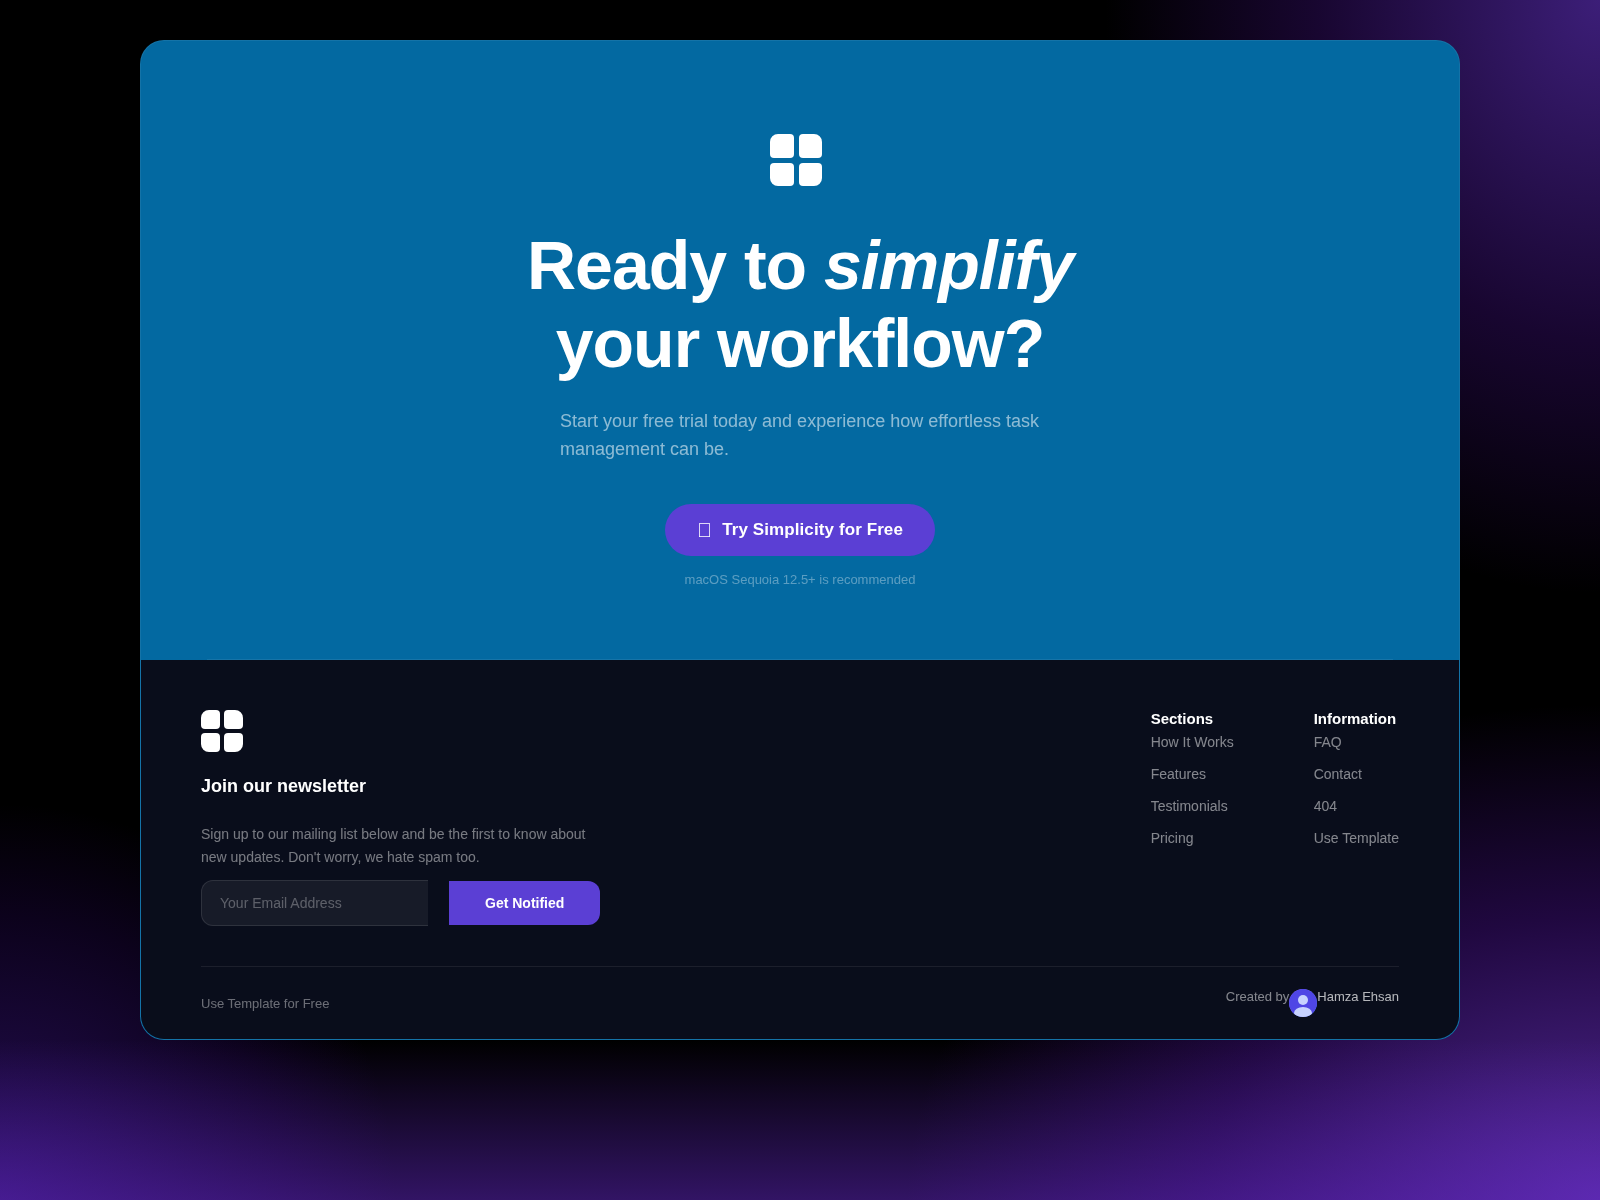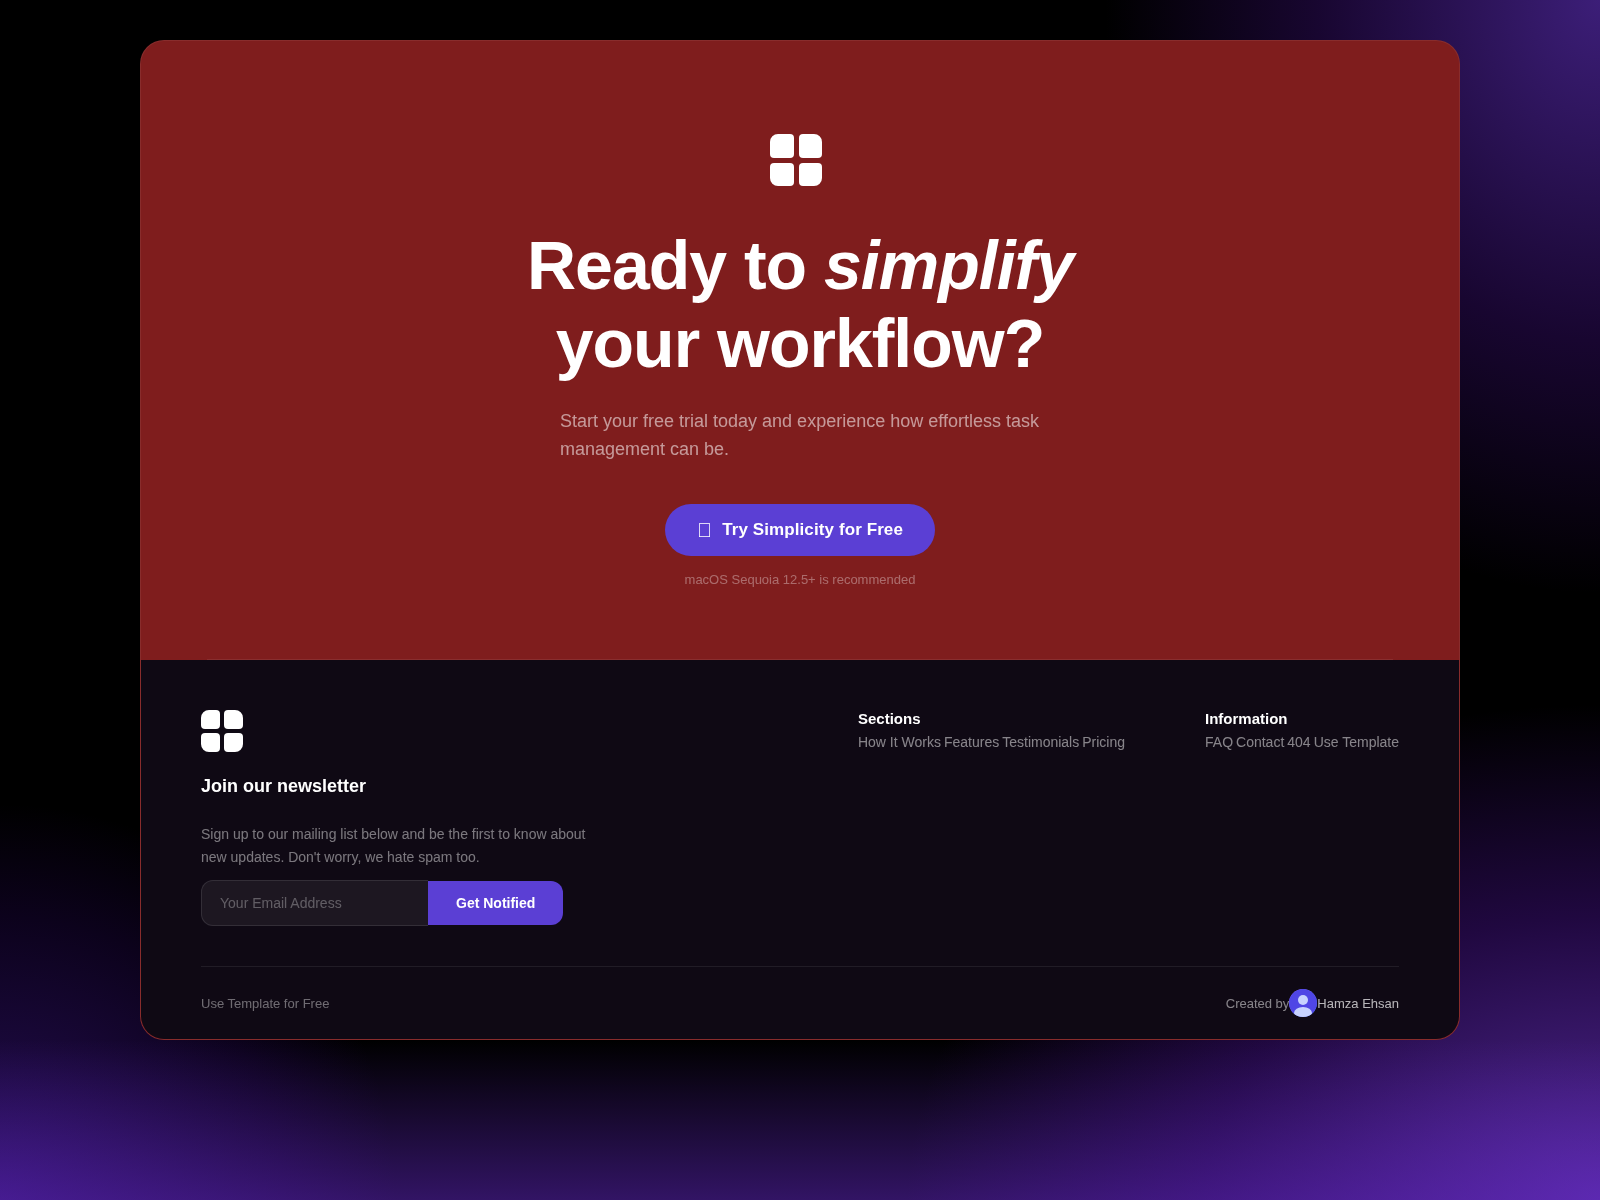--- a/index.html
+++ b/index.html
@@ -44,21 +44,21 @@
       pointer-events: none;
     }
 
     
     .main-card {
       position: absolute;
       top: 40px;
       left: 140px;
       right: 140px;
       bottom: 160px;
-      background: #7f1d1d;
+      background: #0369a1;
       border-radius: 24px;
       border: 1px solid rgba(255, 255, 255, 0.07);
       display: flex;
       flex-direction: column;
       overflow: hidden;
     }
 
     
     .hero-section {
       flex: 1;
@@ -223,45 +223,46 @@
 
     .email-input::placeholder {
       color: rgba(255, 255, 255, 0.3);
     }
 
     .notify-button {
       background: #5b3fd4;
       color: #fff;
       border: none;
       border-radius: 0 12px 12px 0;
-      padding: 14px 28px;
+      padding: 14px 36px;
       font-size: 14px;
       font-weight: 600;
       cursor: pointer;
       white-space: nowrap;
+      margin-left: 21px;
     }
 
     
     .footer-nav {
       display: flex;
       gap: 80px;
     }
 
     .footer-nav-col h4 {
       color: #fff;
       font-size: 15px;
       font-weight: 600;
       margin-bottom: 6px;
     }
 
     .footer-nav-col ul {
       list-style: none;
       display: flex;
-      flex-direction: row;
-      gap: 3px;
+      flex-direction: column;
+      gap: 14px;
     }
 
     .footer-nav-col ul li a {
       color: rgba(255, 255, 255, 0.5);
       text-decoration: none;
       font-size: 14px;
       transition: color 0.2s;
     }
 
     
@@ -273,21 +274,20 @@
       align-items: center;
     }
 
     .footer-bottom-left {
       color: rgba(255, 255, 255, 0.4);
       font-size: 13px;
     }
 
     .footer-bottom-right {
       display: flex;
-      align-items: center;
       gap: 0;
       color: rgba(255, 255, 255, 0.5);
       font-size: 13px;
     }
 
     .creator-avatar {
       width: 28px;
       height: 28px;
       border-radius: 50%;
       background: linear-gradient(135deg, #8b5cf6, #3b82f6);

